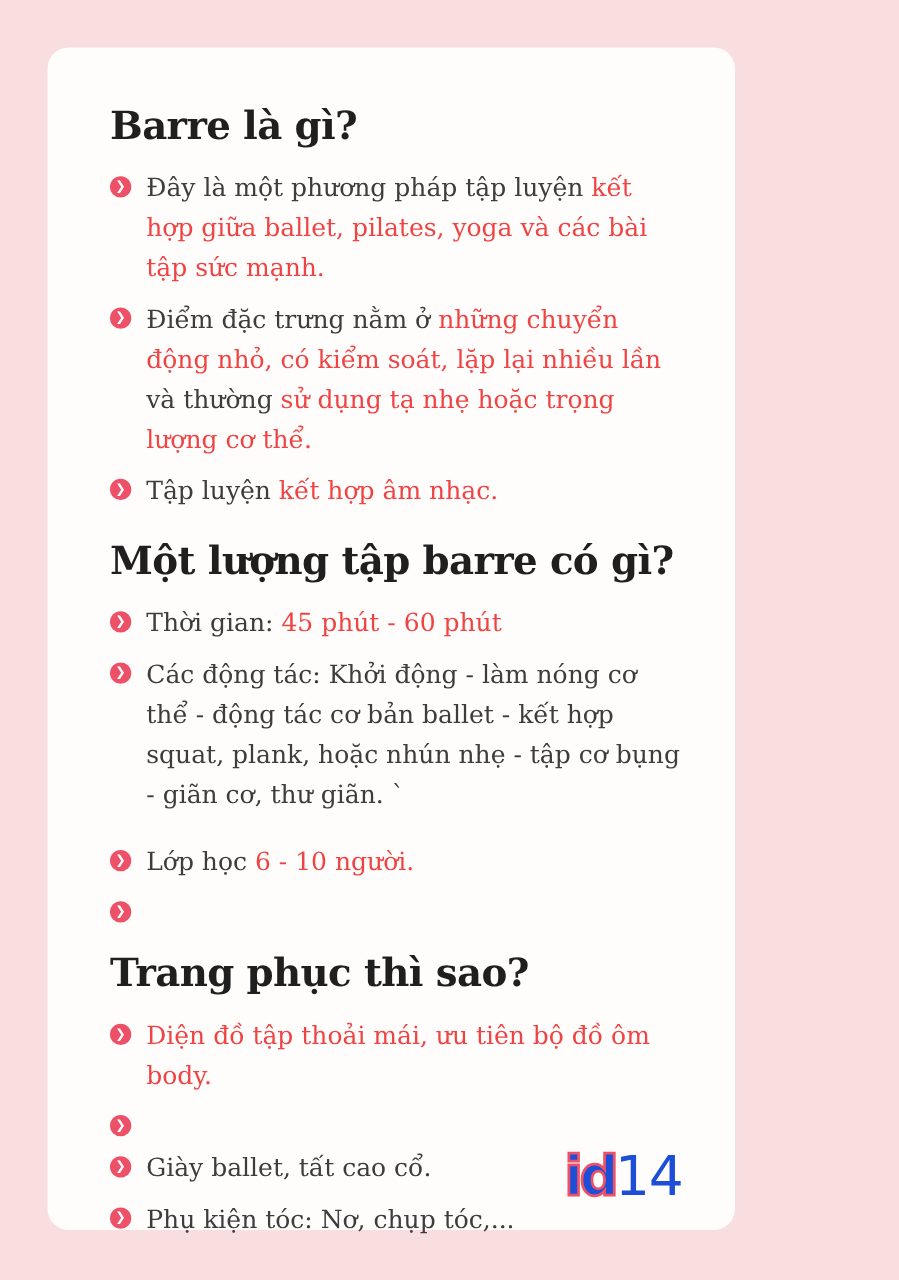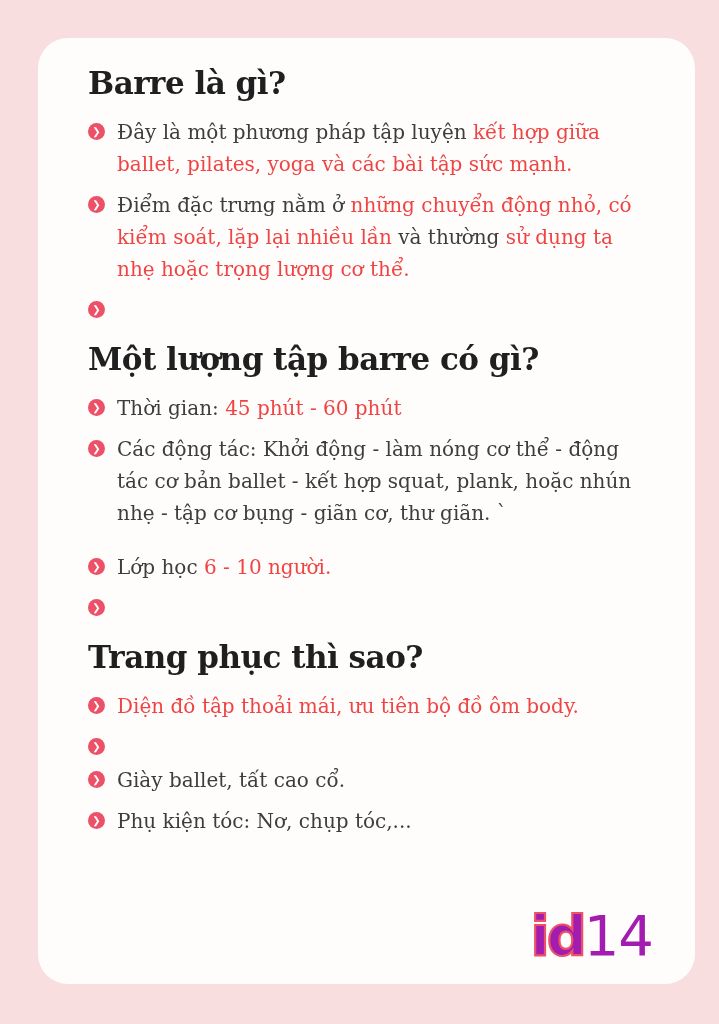--- a/index.html
+++ b/index.html
@@ -6,24 +6,24 @@
   html, body { width: 719px; height: 1024px; }
   body {
     background: #f8dede;
     font-family: "DejaVu Serif", "Liberation Serif", serif;
     position: relative;
     overflow: hidden;
   }
   .card {
     position: absolute;
     left: 38px; top: 38px;
-    width: 657px; height: 946px;
+    width: 550px; height: 946px;
     background: #fffdfc;
-    border-radius: 30px;
-    padding: 26px 40px 0 50px;
+    border-radius: 17px;
+    padding: 44px 40px 0 50px;
   }
   .section + .section { margin-top: 22px; }
   .section-heading {
     font-size: 31px;
     line-height: 38px;
     font-weight: 700;
     color: #1f1f1f;
     margin: 0 0 14px 0;
     letter-spacing: -0.5px;
   }
@@ -50,22 +50,22 @@
     line-height: 32px;
     color: #3d3d3d;
     max-width: 532px;
   }
   .seg-dark { color: #3d3d3d; }
   .seg-pink { color: #ef4444; }
   .brand-logo {
     position: absolute;
     right: 42px; bottom: 20px;
     font-family: "DejaVu Sans", "Liberation Sans", sans-serif;
-    color: #a21caf;
-    font-size: 56px;
+    color: #1d4ed8;
+    font-size: 44px;
     line-height: 1;
     letter-spacing: -2px;
     white-space: nowrap;
   }
   .brand-logo .logo-bold {
     font-weight: 700;
     -webkit-text-stroke: 2.2px #ec5168;
     letter-spacing: -3px;
   }
   .brand-logo .logo-light {
@@ -83,20 +83,21 @@
         <div class="bullet-item">
           <span class="bullet-icon">❯</span>
           <p class="bullet-text"><span class="seg-dark">Đây là một phương pháp tập luyện </span><span class="seg-pink">kết hợp giữa ballet, pilates, yoga và các bài tập sức mạnh.</span></p>
         </div>
         <div class="bullet-item">
           <span class="bullet-icon">❯</span>
           <p class="bullet-text"><span class="seg-dark">Điểm đặc trưng nằm ở </span><span class="seg-pink">những chuyển động nhỏ, có kiểm soát, lặp lại nhiều lần </span><span class="seg-dark">và thường </span><span class="seg-pink">sử dụng tạ nhẹ hoặc trọng lượng cơ thể.</span></p>
         </div>
         <div class="bullet-item">
           <span class="bullet-icon">❯</span>
+          <p class="bullet-text"><span class="seg-dark">Tập luyện </span><span class="seg-pink">kết hợp âm nhạc.</span></p>
         </div>
       </section>
       <section class="section">
         <h2 class="section-heading">Một lượng tập barre có gì?</h2>
         <div class="bullet-item">
           <span class="bullet-icon">❯</span>
           <p class="bullet-text"><span class="seg-dark">Thời gian: </span><span class="seg-pink">45 phút - 60 phút</span></p>
         </div>
         <div class="bullet-item">
           <span class="bullet-icon">❯</span>

